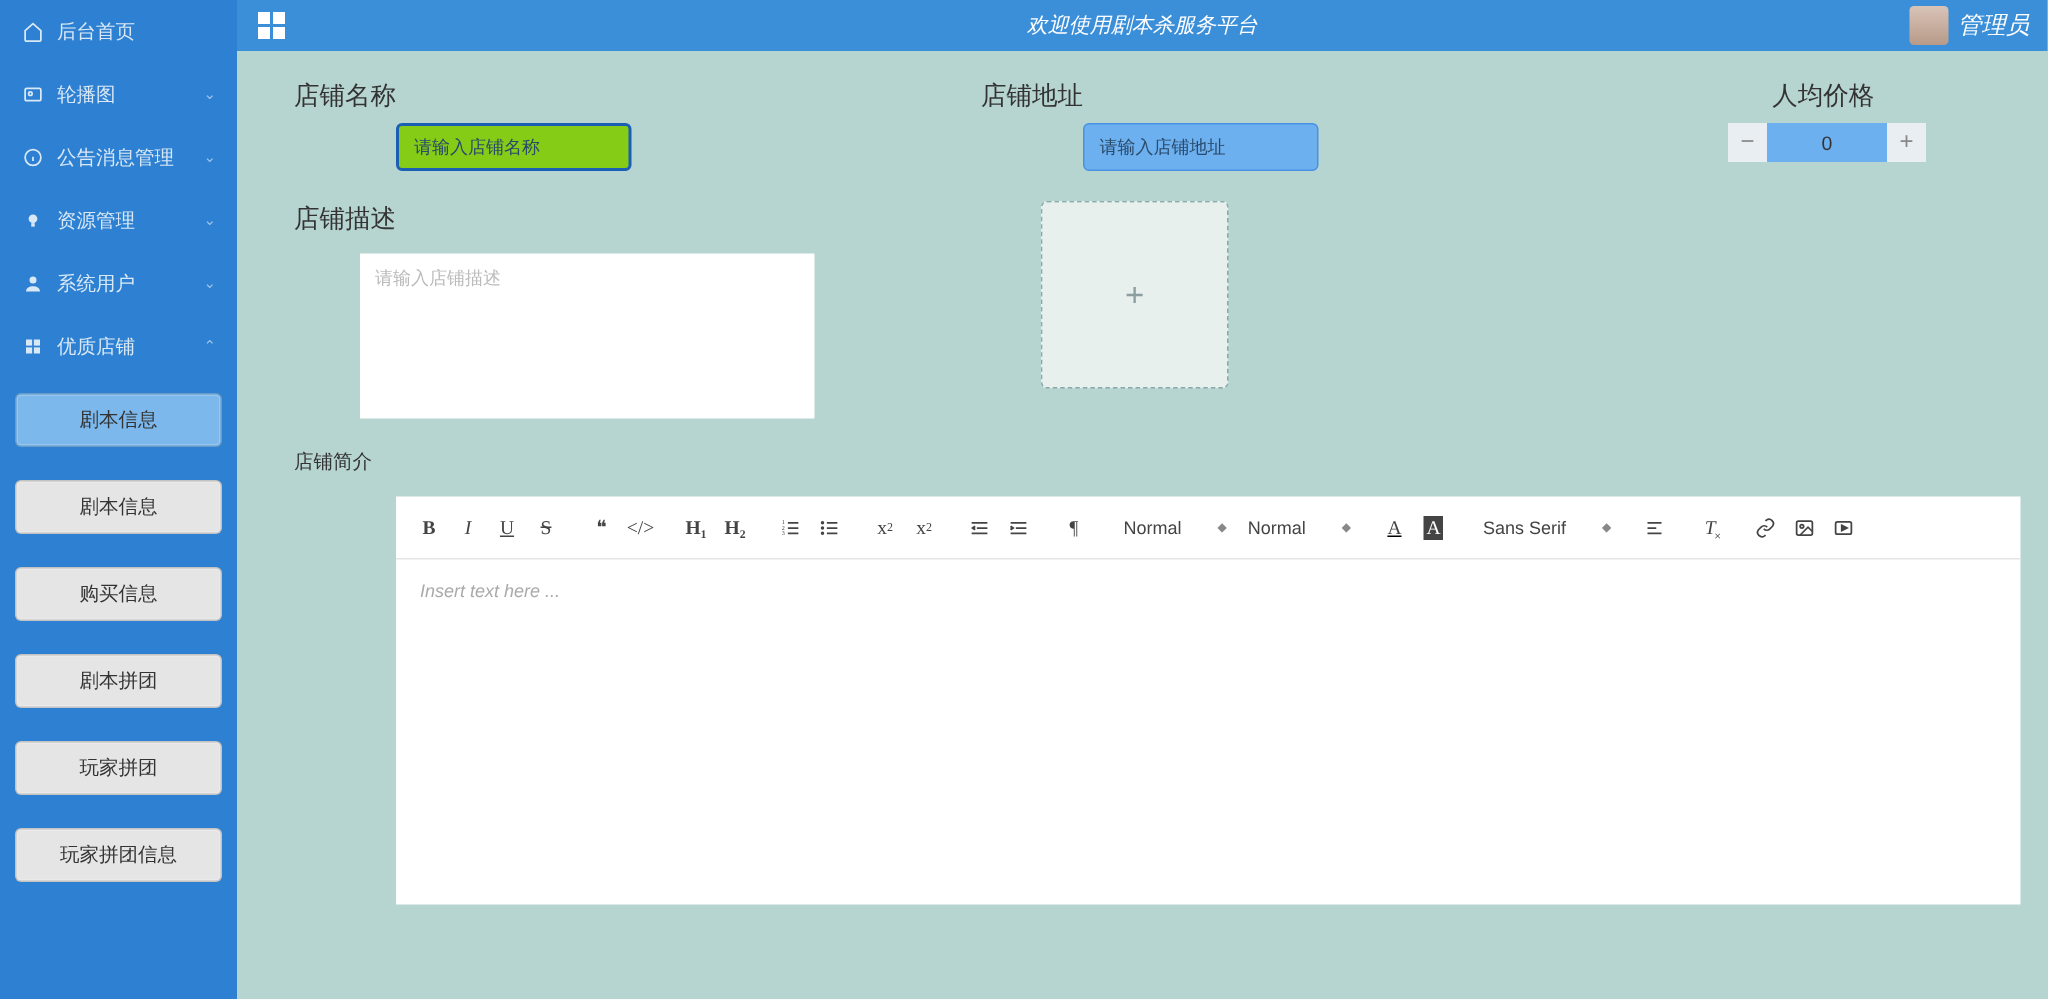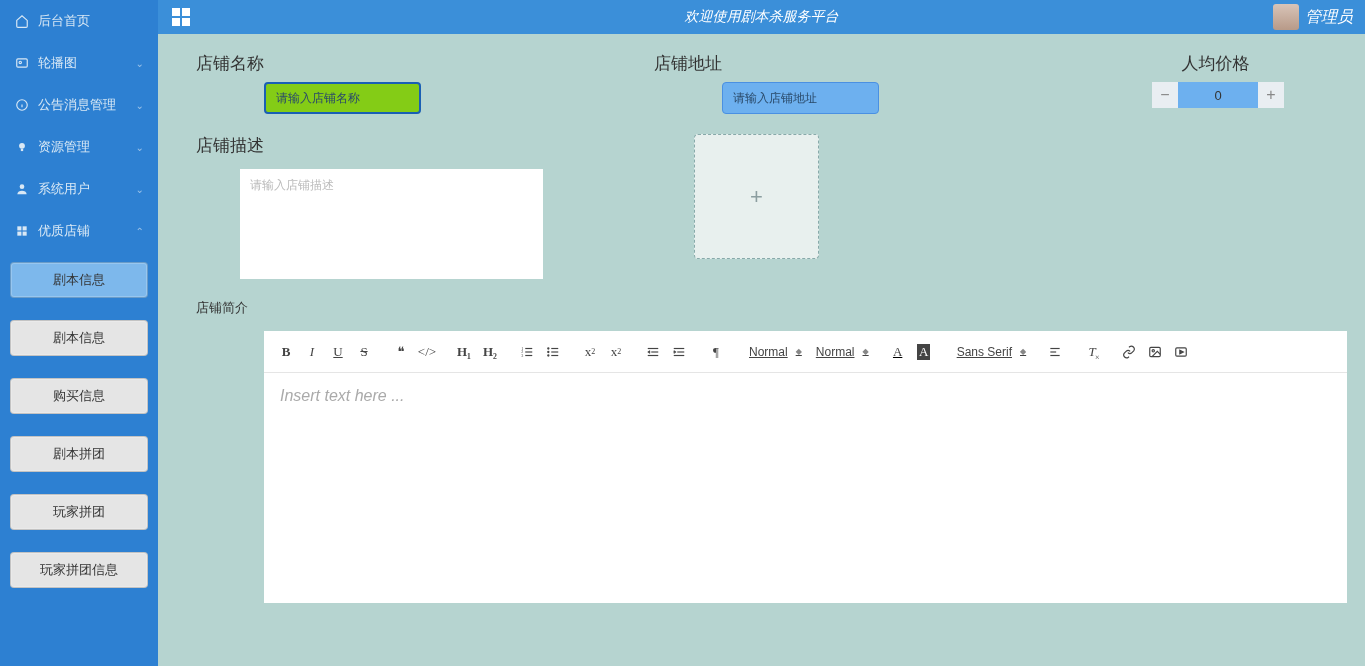--- a/index.html
+++ b/index.html
@@ -45,24 +45,24 @@
 .col3 .number-group { margin-left: 68px; }
 
 .intro-label { font-size: 13px; margin-bottom: 14px; margin-top: 20px; }
 .editor { background: #fff; border-radius: 0; margin-left: 0; }
 .toolbar { display: flex; align-items: center; height: 42px; border-bottom: 1px solid #e5e5e5; padding: 0 10px; gap: 2px; flex-wrap: nowrap; }
 .tbtn { width: 24px; height: 24px; display: inline-flex; align-items: center; justify-content: center; cursor: pointer; color: #444; font-size: 13px; font-family: Georgia, serif; }
 .tbtn.bold { font-weight: bold; }
 .tbtn.italic { font-style: italic; }
 .tbtn.underline { text-decoration: underline; }
 .tbtn.strike { text-decoration: line-through; }
-.tsel { border: none; background: transparent; font-size: 12px; color: #444; padding: 0 4px 0 8px; cursor: pointer; display: inline-flex; align-items: center; gap: 8px; text-decoration: underline; }
+.tsel { border: none; background: transparent; font-size: 12px; color: #444; padding: 0 4px 0 8px; cursor: pointer; display: inline-flex; align-items: center; gap: 24px; }
 .tsel .caret { font-size: 8px; color: #888; }
 .tsep { width: 1px; height: 20px; background: transparent; margin: 0 4px; }
-.editor-body { min-height: 230px; padding: 14px 16px; font-size: 16px; color: #aaa; font-style: italic; }
+.editor-body { min-height: 230px; padding: 14px 16px; font-size: 12px; color: #aaa; font-style: italic; }
 
 .svg-ico { width: 14px; height: 14px; }
 </style>
 </head>
 <body>
 
 <div class="sidebar">
   <div class="sidebar-item">
     <span class="icon">
         <svg class="svg-ico" viewBox="0 0 24 24" fill="none" stroke="currentColor" stroke-width="2">

